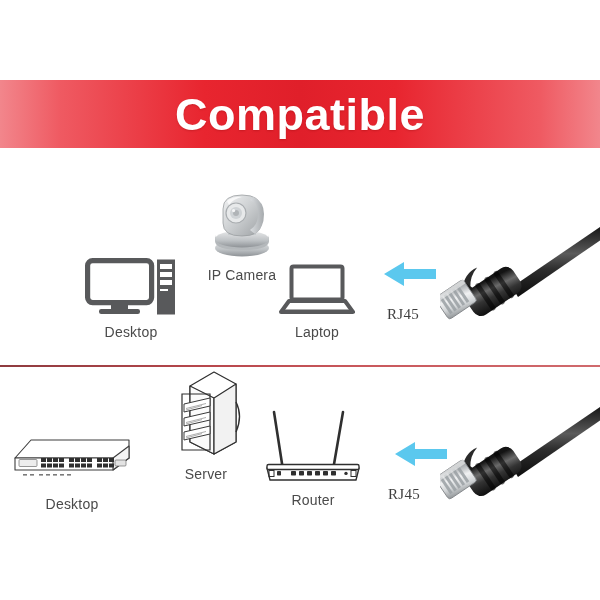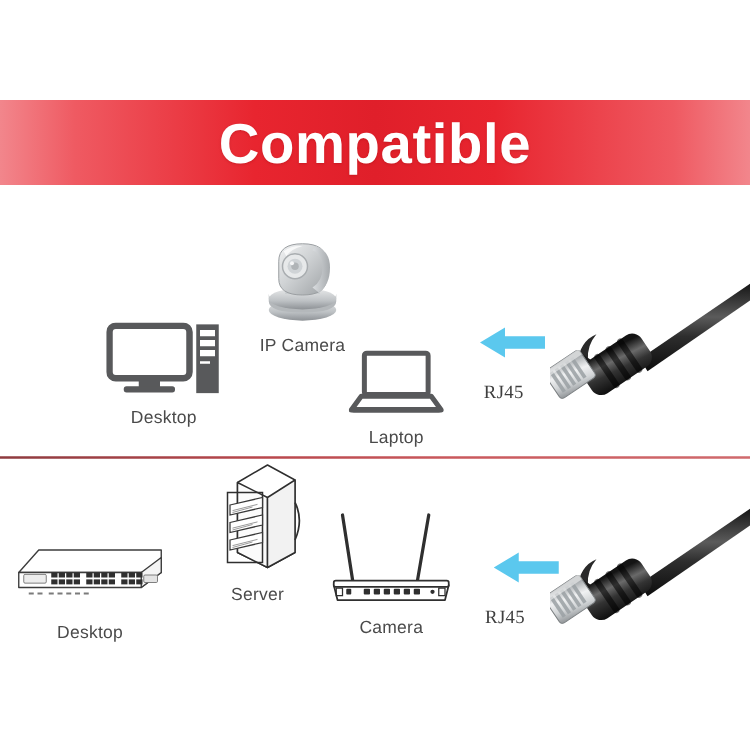--- a/index.html
+++ b/index.html
@@ -150,21 +150,21 @@
         <rect x="72" y="1.5" width="18" height="55" fill="#58595b"></rect>
         <rect x="75" y="6" width="12" height="5" fill="#ffffff"></rect>
         <rect x="75" y="14" width="12" height="5" fill="#ffffff"></rect>
         <rect x="75" y="22" width="12" height="5" fill="#ffffff"></rect>
         <rect x="75" y="31" width="8" height="2" fill="#ffffff"></rect>
       </svg>
     </span>
     <span class="label">Desktop</span>
   </div>
 
-  <div class="node" style="left:273px; top:280px; width:88px;">
+  <div class="node" style="left:273px; top:264px; width:88px;">
     <span class="icon-box">
       <svg width="76" height="52" viewBox="0 0 76 52">
         <rect x="12.5" y="2.5" width="51" height="33" rx="2" fill="#ffffff" stroke="#58595b" stroke-width="4"></rect>
         <path d="M10 37 L66 37 L74 48 L2 48 Z" fill="#ffffff" stroke="#58595b" stroke-width="4" stroke-linejoin="round"></path>
         <rect x="2" y="45.5" width="72" height="4.4" rx="2" fill="#58595b"></rect>
       </svg>
     </span>
     <span class="label">Laptop</span>
   </div>
 
@@ -330,21 +330,21 @@
           <rect x="54" y="65" width="5" height="4.5" rx="0.7"></rect>
           <rect x="62" y="65" width="5" height="4.5" rx="0.7"></rect>
           <rect x="70" y="65" width="5" height="4.5" rx="0.7"></rect>
           <circle cx="85" cy="67.4" r="1.7"></circle>
         </g>
 
         <rect x="8" y="64.5" width="5" height="6" fill="none" stroke="#2f2f2f" stroke-width="1"></rect>
         <rect x="90" y="64.5" width="5" height="6" fill="none" stroke="#2f2f2f" stroke-width="1"></rect>
       </svg>
     </span>
-    <span class="label">Camera</span>
+    <span class="label">Router</span>
   </div>
 
   <div class="arrow" style="left:393px; top:438px;">
     <svg width="56" height="32" viewBox="0 0 56 32">
       <path d="M2 16 L22 4 L22 11 L54 11 L54 21 L22 21 L22 28 Z" fill="#5bc8ee"></path>
     </svg>
   </div>
 
   <div class="rj45-label" style="left:388px; top:486px;">RJ45</div>
 

